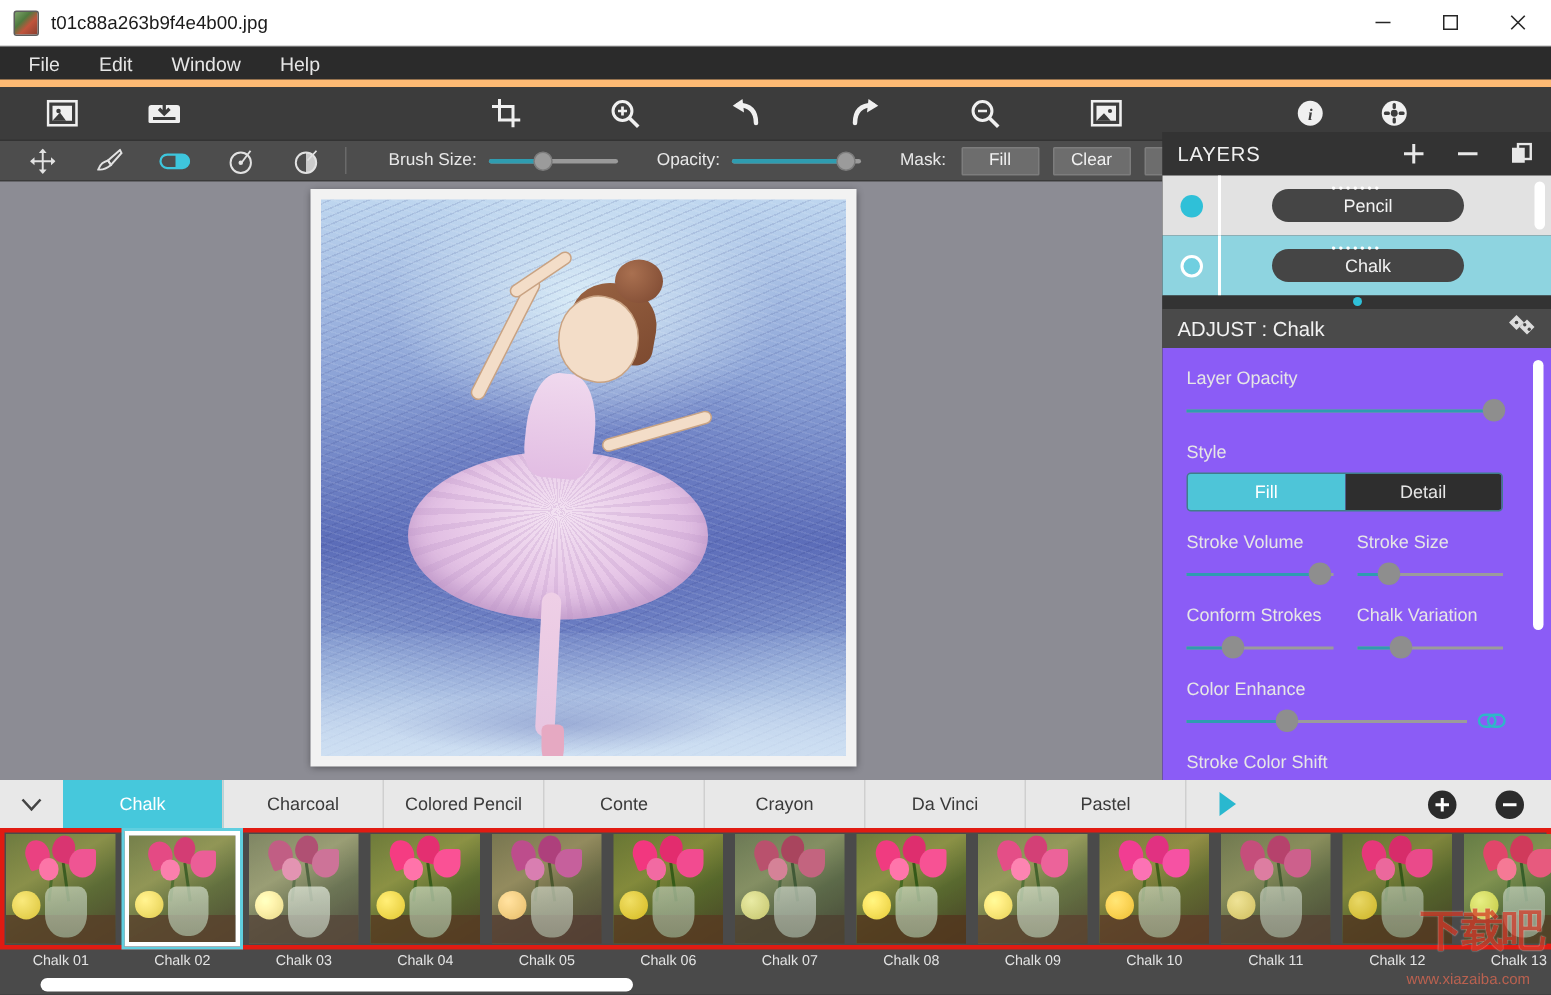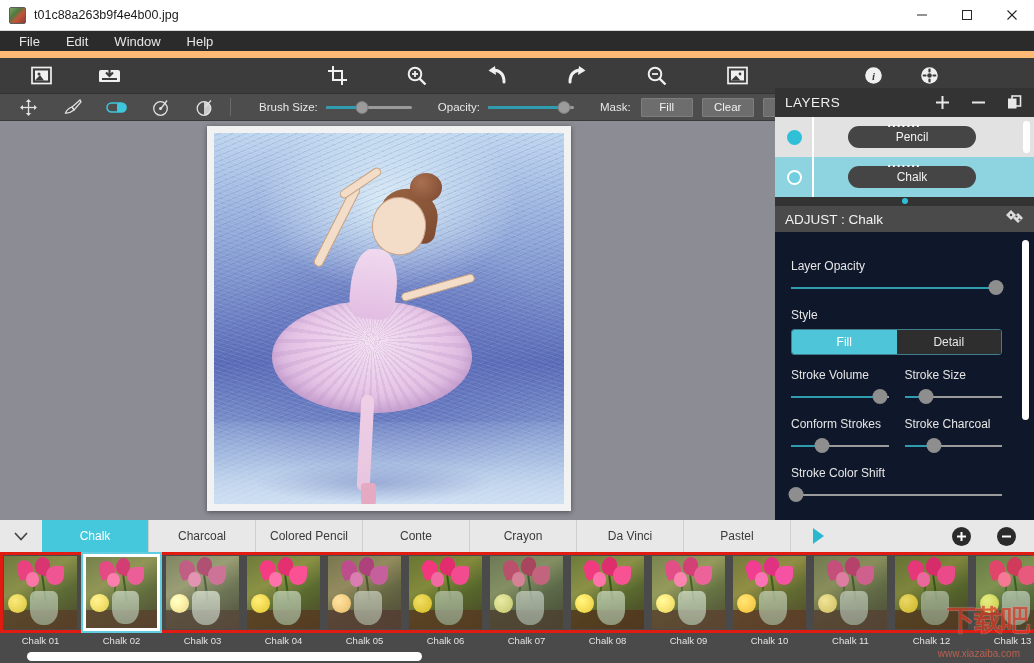--- a/index.html
+++ b/index.html
@@ -15,21 +15,21 @@
              background:linear-gradient(135deg,#7ea36a 0%,#4f7a3f 35%,#c0543c 60%,#8a4030 100%);
              border:1px solid #5d5d5d; flex:none; }
   .tb-title { font-size:12.5px; color:#1b1b1b; }
   .tb-ctrls { margin-left:auto; display:flex; height:31px; }
   .tb-btn { width:45px; height:31px; display:flex; align-items:center; justify-content:center;
             color:#262626; font-size:13px; }
   .tb-btn svg { display:block; }
 
   
   .menubar { height:27px; background:#2b2b2b; display:flex; align-items:center;
-             padding-left:6px; border-bottom:7px solid #fdba74; }
+             padding-left:6px; border-bottom:5px solid #fdba74; }
   .menu-item { color:#e6e6e6; font-size:13px; padding:4px 13px; cursor:default; }
 
   
   .toolbar1 { height:36px; background:#3c3c3c; display:flex; align-items:center;
               border-bottom:1px solid #333; position:relative; }
   .tool-ic { width:38px; height:30px; display:flex; align-items:center; justify-content:center;
              color:#f0f0f0; }
   .tb1-left { display:flex; margin-left:22px; gap:30px; }
   .tb1-center { position:absolute; left:318px; display:flex; gap:42px; }
   .tb1-right { position:absolute; right:86px; display:flex; gap:18px; }
@@ -123,21 +123,21 @@
              background:#ffffff; }
   .ldotmark { height:9px; background:#333; position:relative; }
   .ldotmark i { position:absolute; left:50%; top:1px; transform:translateX(-50%);
                 width:6px; height:6px; border-radius:50%; background:#2fc0d8; display:block; }
 
   .adjust-head { height:26px; background:#4a4a4a; display:flex; align-items:center;
                  padding:0 10px; }
   .adjust-title { color:#f2f2f2; font-size:13.5px; }
   .dice { margin-left:auto; color:#e2e2e2; }
 
-  .adjust-body { position:relative; height:297px; background:#0f172a; padding:27px 14px 0 16px;
+  .adjust-body { position:relative; height:297px; background:#8b5cf6; padding:13px 14px 0 16px;
                  overflow:hidden; }
   .ab-scroll { position:absolute; right:5px; top:8px; width:7px; height:180px; border-radius:4px;
                background:#ffffff; }
   .alabel { color:#e6e6e6; font-size:12px; margin-bottom:7px; }
   .arow { display:flex; gap:16px; }
   .acol { flex:1; }
   .sblock { margin-bottom:13px; }
   .aslider { position:relative; height:15px; display:flex; align-items:center; }
   .aslider .trk { height:2px; background:#9b9b9b; width:100%; }
   .aslider .fl { position:absolute; left:0; height:2px; background:#2f9cb0; }
@@ -513,29 +513,45 @@
       <div class="arow" style="padding-right:18px;">
         <div class="acol sblock">
           <div class="alabel">Conform Strokes</div>
           <div class="aslider">
             <div class="trk"></div>
               <div class="fl" style="width:32%"></div>
             <div class="kn" style="left:32%"></div>
           </div>
         </div>
         <div class="acol sblock">
-          <div class="alabel">Stroke Charcoal</div>
+          <div class="alabel">Chalk Variation</div>
           <div class="aslider">
             <div class="trk"></div>
               <div class="fl" style="width:30%"></div>
             <div class="kn" style="left:30%"></div>
           </div>
         </div>
       </div>
 
+      <div class="sblock" style="position:relative; padding-right:42px;">
+        <div class="alabel">Color Enhance</div>
+        <div class="aslider">
+          <div class="trk"></div>
+            <div class="fl" style="width:36%"></div>
+          <div class="kn" style="left:36%"></div>
+        </div>
+        <div class="linkic" style="top:22px;">
+          <svg width="19" height="13" viewBox="0 0 19 13">
+              <g fill="none" stroke="currentColor" stroke-width="1.6">
+                <rect x="1" y="2.5" width="11" height="8" rx="4"></rect>
+                <rect x="7" y="2.5" width="11" height="8" rx="4"></rect>
+              </g>
+            </svg>
+        </div>
+      </div>
 
       <div class="sblock" style="padding-right:18px;">
         <div class="alabel">Stroke Color Shift</div>
         <div class="aslider">
           <div class="trk"></div>
             <div class="fl" style="width:2%"></div>
           <div class="kn" style="left:2.5%"></div>
         </div>
       </div>
 

